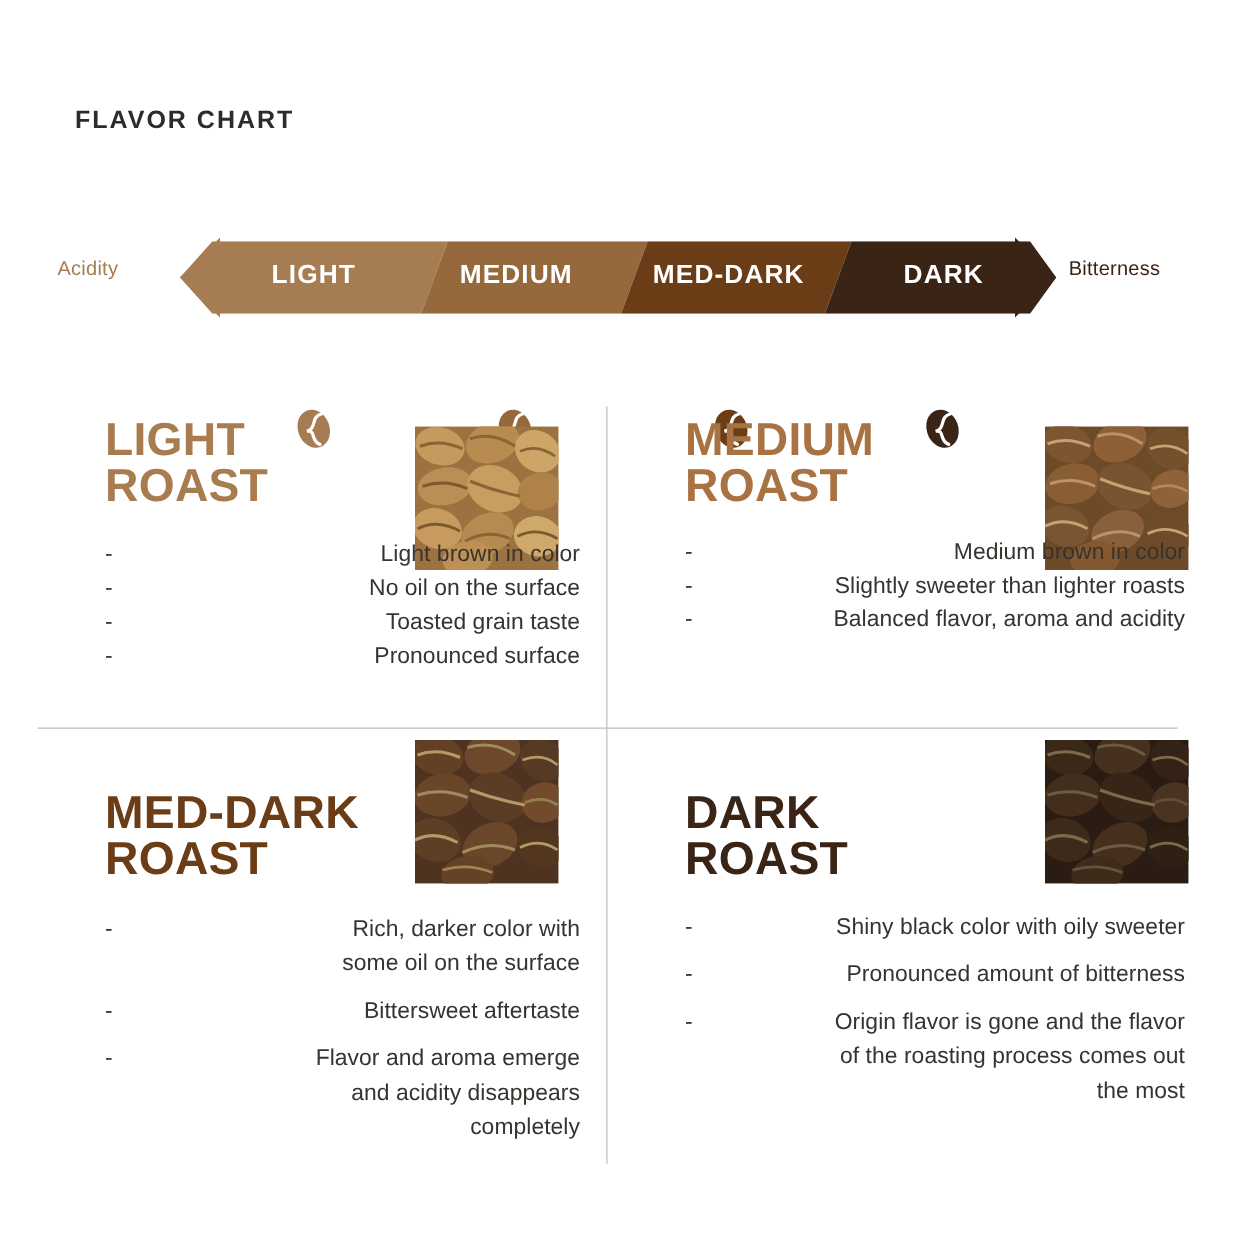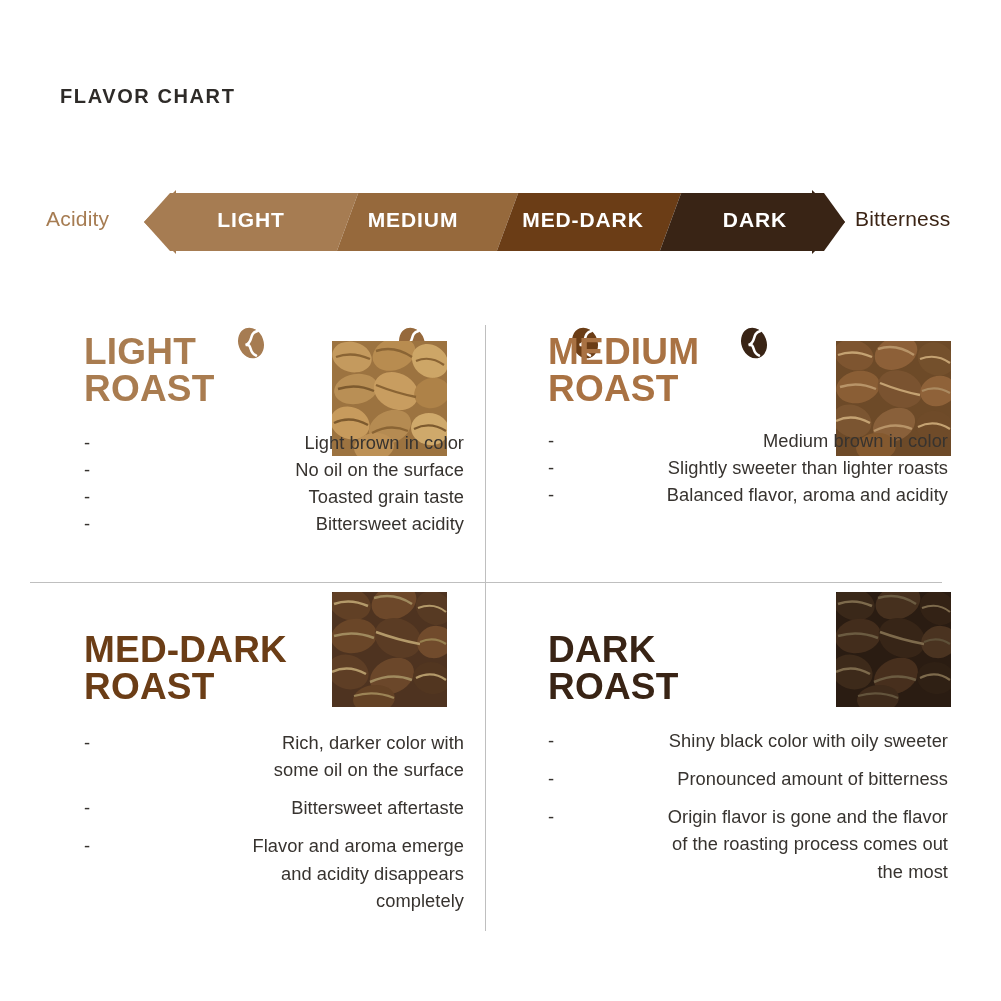--- a/index.html
+++ b/index.html
@@ -38,21 +38,21 @@
     position: absolute;
     left: 0;
     top: 160px;
     width: 1001px;
     height: 112px;
   }
 
   .axis-label {
     position: absolute;
     top: 207px;
-    font-size: 21px;
+    font-size: 16px;
     font-weight: 400;
     letter-spacing: 0.2px;
     white-space: nowrap;
   }
   .axis-label.left  { left: 46px;  color: #a67c52; }
   .axis-label.right { left: 855px; color: #3b2415; text-align: right; }
 
   .scale-svg {
     position: absolute;
     left: 0;
@@ -268,21 +268,21 @@
       <div class="bullet">
         <span class="dash">-</span>
         <span class="btext">No oil on the surface</span>
       </div>
       <div class="bullet">
         <span class="dash">-</span>
         <span class="btext">Toasted grain taste</span>
       </div>
       <div class="bullet">
         <span class="dash">-</span>
-        <span class="btext">Bittersweet acidity</span>
+        <span class="btext">Pronounced surface</span>
       </div>
     </div>
   </div>
 
   <div class="bean-photo" id="photo-medium">
     <svg viewBox="0 0 115 115">
       <rect width="115" height="115" fill="#6d4a28"></rect>
       <g>
         <ellipse cx="18" cy="14" rx="20" ry="15" fill="#7e5530" transform="rotate(18 18 14)"></ellipse>
         <ellipse cx="60" cy="12" rx="22" ry="16" fill="#8d6038" transform="rotate(-22 60 12)"></ellipse>

